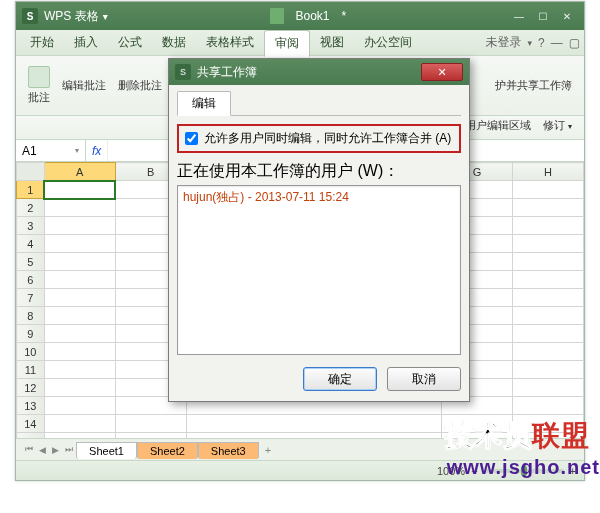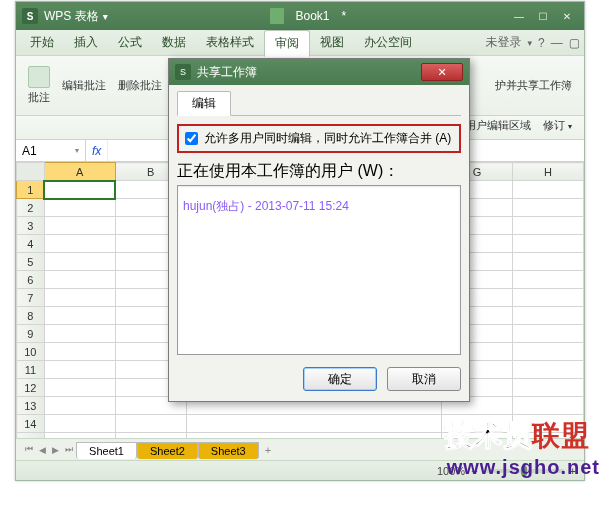--- a/index.html
+++ b/index.html
@@ -44,21 +44,21 @@
 .grid th.sel, .grid .rowhdr.sel { background: #fdd97a; border-color: #caa23a; }
 .grid td.selcell { outline: 2px solid #2a7a2a; outline-offset: -1px; }
 
 .grid .colA { width: 72px; }
 .grid .colB { width: 72px; }
 .grid .colG { width: 72px; }
 .grid .colH { width: 72px; }
 
 .sheettabs { position: absolute; bottom: 20px; left: 0; right: 0; height: 22px; background: #ecf2ea; border-top: 1px solid #c8d8c8; display: flex; align-items: center; font-size: 11px; padding: 0 6px; gap: 0; }
 .sheettabs .nav { color: #888; padding: 0 3px; cursor: pointer; font-size: 9px; }
-.sheettabs .tab { padding: 2px 12px; border: 1px solid #bbb; border-bottom: none; background: #eab308; margin-top: 2px; cursor: pointer; border-radius: 0 0 3px 3px; }
+.sheettabs .tab { padding: 2px 12px; border: 1px solid #bbb; border-bottom: none; background: #fdba74; margin-top: 2px; cursor: pointer; border-radius: 0 0 3px 3px; }
 .sheettabs .tab.active { background: #fff; font-weight: normal; }
 .sheettabs .plus { padding: 0 6px; color: #888; cursor: pointer; }
 
 .statusbar { position: absolute; bottom: 0; left: 0; right: 0; height: 20px; background: linear-gradient(#e8f0e6,#dce8da); border-top: 1px solid #c8d8c8; display: flex; align-items: center; font-size: 11px; padding: 0 8px; color: #444; }
 .statusbar .sp { flex: 1; }
 .statusbar .zoom { display: flex; align-items: center; gap: 6px; }
 .statusbar .zslider { width: 80px; height: 4px; background: #c8d8c8; position: relative; border-radius: 2px; }
 .statusbar .zslider .thumb { position: absolute; left: 50%; top: -3px; width: 6px; height: 10px; background: #6a9a6a; border-radius: 2px; transform: translateX(-50%); }
 
 
@@ -66,21 +66,21 @@
 .dialog .dtitle { height: 26px; background: linear-gradient(#5a8a5e,#4a7a50); display: flex; align-items: center; padding: 0 6px; color: #fff; }
 .dialog .dtitle .dicon { width: 16px; height: 16px; background: #3a6a40; border-radius: 2px; margin-right: 6px; display: flex; align-items: center; justify-content: center; font-size: 9px; }
 .dialog .dtitle .dlabel { flex: 1; font-size: 12px; }
 .dialog .dtitle .dclose { width: 42px; height: 18px; background: linear-gradient(#d96060,#b83030); border: 1px solid #8a2020; border-radius: 2px; display: flex; align-items: center; justify-content: center; color: #fff; font-size: 11px; cursor: pointer; }
 .dialog .dbody { padding: 6px 8px 10px; }
 .dialog .tabrow { display: flex; border-bottom: 1px solid #bbb; margin-bottom: 8px; }
 .dialog .tabrow .dtab { padding: 3px 14px; border: 1px solid #bbb; border-bottom: 1px solid #fff; background: #fff; margin-bottom: -1px; border-radius: 2px 2px 0 0; font-size: 12px; }
 .dialog .checkline { border: 2px solid #c02020; padding: 4px 6px; display: flex; align-items: center; gap: 6px; margin-bottom: 8px; font-size: 12px; }
 .dialog .checkline input { width: 13px; height: 13px; }
 .dialog .userslabel { font-size: 16px; margin-bottom: 3px; }
-.dialog .userlist { width: 100%; height: 170px; border: 1px solid #9a9a9a; background: #fff; padding: 12px 5px; font-size: 12px; color: #8b5cf6; overflow: auto; box-shadow: inset 0 1px 2px rgba(0,0,0,.1); }
+.dialog .userlist { width: 100%; height: 170px; border: 1px solid #9a9a9a; background: #fff; padding: 3px 5px; font-size: 12px; color: #c2410c; overflow: auto; box-shadow: inset 0 1px 2px rgba(0,0,0,.1); }
 .dialog .dbtns { display: flex; justify-content: flex-end; gap: 10px; margin-top: 12px; }
 .dialog .dbtns button { min-width: 74px; height: 24px; font-size: 12px; background: linear-gradient(#fdfdfd,#e4e4e4); border: 1px solid #8a8a8a; border-radius: 3px; cursor: pointer; }
 .dialog .dbtns button.primary { border: 1px solid #3a7ac8; box-shadow: 0 0 0 1px #a8d0f8 inset; }
 
 
 .wm1 { position: absolute; right: 10px; bottom: 58px; font-size: 28px; font-weight: 900; color: #000; text-shadow: -1px -1px 0 #fff,1px -1px 0 #fff,-1px 1px 0 #fff,1px 1px 0 #fff; -webkit-text-stroke: 1px #fff; letter-spacing: 1px; }
 .wm1 .red { color: #d03028; -webkit-text-stroke: 0; text-shadow: none; }
 .wm2 { position: absolute; right: 0; bottom: 34px; font-size: 20px; font-weight: bold; color: #4c1d95; letter-spacing: 1px; margin-left: 44px; }
 </style>
 </head>

